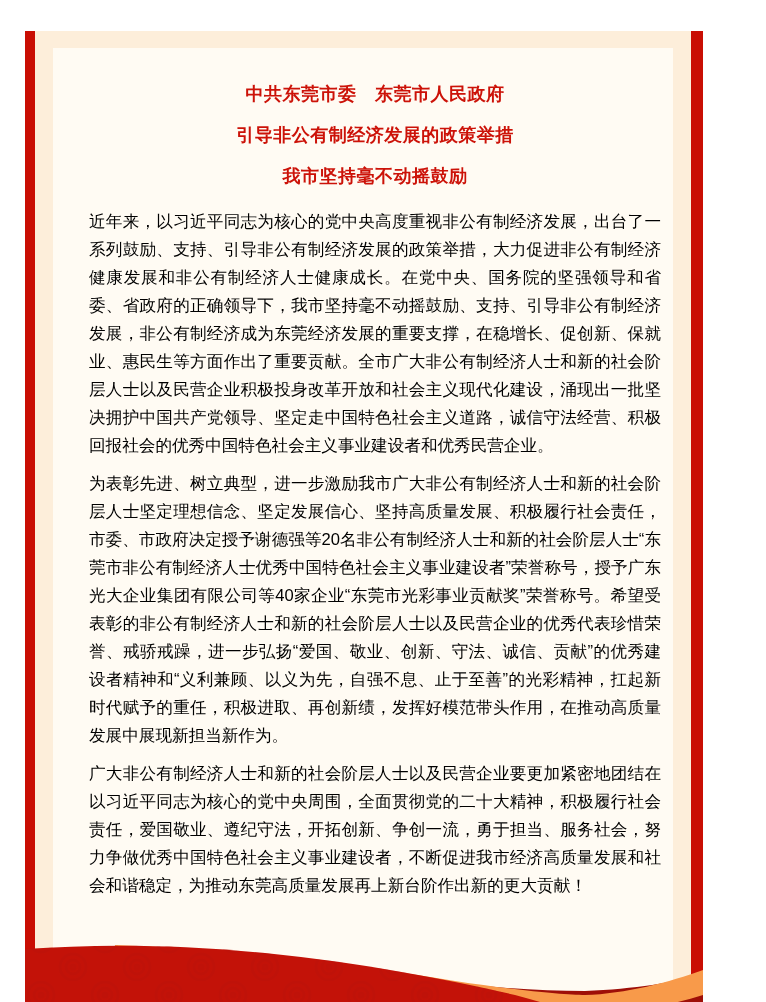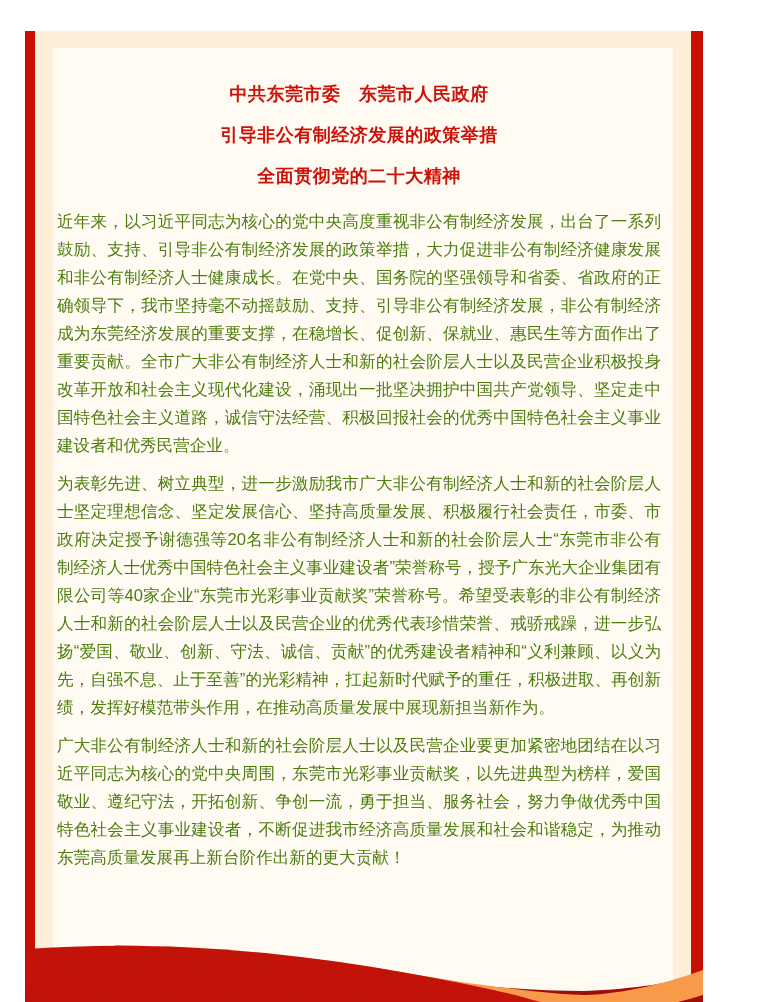--- a/index.html
+++ b/index.html
@@ -37,37 +37,38 @@
   .inner-card {
     position: absolute;
     left: 18px;
     right: 18px;
     top: 17px;
     bottom: 0;
     background: #fffbf3;
   }
   .content {
     padding: 26px 12px 0 4px;
+    margin-left: 32px;
   }
   .title-block {
     margin: 0 0 11px 0;
   }
   .title-line {
     color: #cc1208;
     font-weight: bold;
     font-size: 18px;
     line-height: 41px;
     text-align: center;
     letter-spacing: 0.5px;
   }
   .para {
     margin: 0 0 10px 0;
     font-size: 16.6px;
     line-height: 28px;
-    color: #4d7c0f;
+    color: #000000;
     text-align: justify;
     text-justify: inter-ideograph;
     word-break: break-all;
   }
   
   .wave-footer {
     position: absolute;
     left: 0;
     bottom: 0;
     width: 100%;
@@ -84,25 +85,25 @@
 <body>
 
 <div class="page">
   <div class="container">
     <div class="paper">
       <div class="inner-card">
         <div class="content">
           <div class="title-block">
             <div class="title-line">中共东莞市委　东莞市人民政府</div>
             <div class="title-line">引导非公有制经济发展的政策举措</div>
-            <div class="title-line">全面贯彻党的二十大精神</div>
+            <div class="title-line">我市坚持毫不动摇鼓励</div>
           </div>
           <p class="para">近年来，以习近平同志为核心的党中央高度重视非公有制经济发展，出台了一系列鼓励、支持、引导非公有制经济发展的政策举措，大力促进非公有制经济健康发展和非公有制经济人士健康成长。在党中央、国务院的坚强领导和省委、省政府的正确领导下，我市坚持毫不动摇鼓励、支持、引导非公有制经济发展，非公有制经济成为东莞经济发展的重要支撑，在稳增长、促创新、保就业、惠民生等方面作出了重要贡献。全市广大非公有制经济人士和新的社会阶层人士以及民营企业积极投身改革开放和社会主义现代化建设，涌现出一批坚决拥护中国共产党领导、坚定走中国特色社会主义道路，诚信守法经营、积极回报社会的优秀中国特色社会主义事业建设者和优秀民营企业。</p>
           <p class="para">为表彰先进、树立典型，进一步激励我市广大非公有制经济人士和新的社会阶层人士坚定理想信念、坚定发展信心、坚持高质量发展、积极履行社会责任，市委、市政府决定授予谢德强等20名非公有制经济人士和新的社会阶层人士“东莞市非公有制经济人士优秀中国特色社会主义事业建设者”荣誉称号，授予广东光大企业集团有限公司等40家企业“东莞市光彩事业贡献奖”荣誉称号。希望受表彰的非公有制经济人士和新的社会阶层人士以及民营企业的优秀代表珍惜荣誉、戒骄戒躁，进一步弘扬“爱国、敬业、创新、守法、诚信、贡献”的优秀建设者精神和“义利兼顾、以义为先，自强不息、止于至善”的光彩精神，扛起新时代赋予的重任，积极进取、再创新绩，发挥好模范带头作用，在推动高质量发展中展现新担当新作为。</p>
-          <p class="para">广大非公有制经济人士和新的社会阶层人士以及民营企业要更加紧密地团结在以习近平同志为核心的党中央周围，东莞市光彩事业贡献奖，以先进典型为榜样，爱国敬业、遵纪守法，开拓创新、争创一流，勇于担当、服务社会，努力争做优秀中国特色社会主义事业建设者，不断促进我市经济高质量发展和社会和谐稳定，为推动东莞高质量发展再上新台阶作出新的更大贡献！</p>
+          <p class="para">广大非公有制经济人士和新的社会阶层人士以及民营企业要更加紧密地团结在以习近平同志为核心的党中央周围，全面贯彻党的二十大精神，积极履行社会责任，爱国敬业、遵纪守法，开拓创新、争创一流，勇于担当、服务社会，努力争做优秀中国特色社会主义事业建设者，不断促进我市经济高质量发展和社会和谐稳定，为推动东莞高质量发展再上新台阶作出新的更大贡献！</p>
         </div>
       </div>
     </div>
 
     <div class="wave-footer">
       <svg viewBox="0 0 678 77" preserveAspectRatio="none">
         <defs>
           <pattern id="swirl" patternUnits="userSpaceOnUse" width="64" height="56">
             <g fill="none" stroke="#b5100a" stroke-width="3" opacity="0.55">
               <circle cx="16" cy="14" r="13"></circle>

